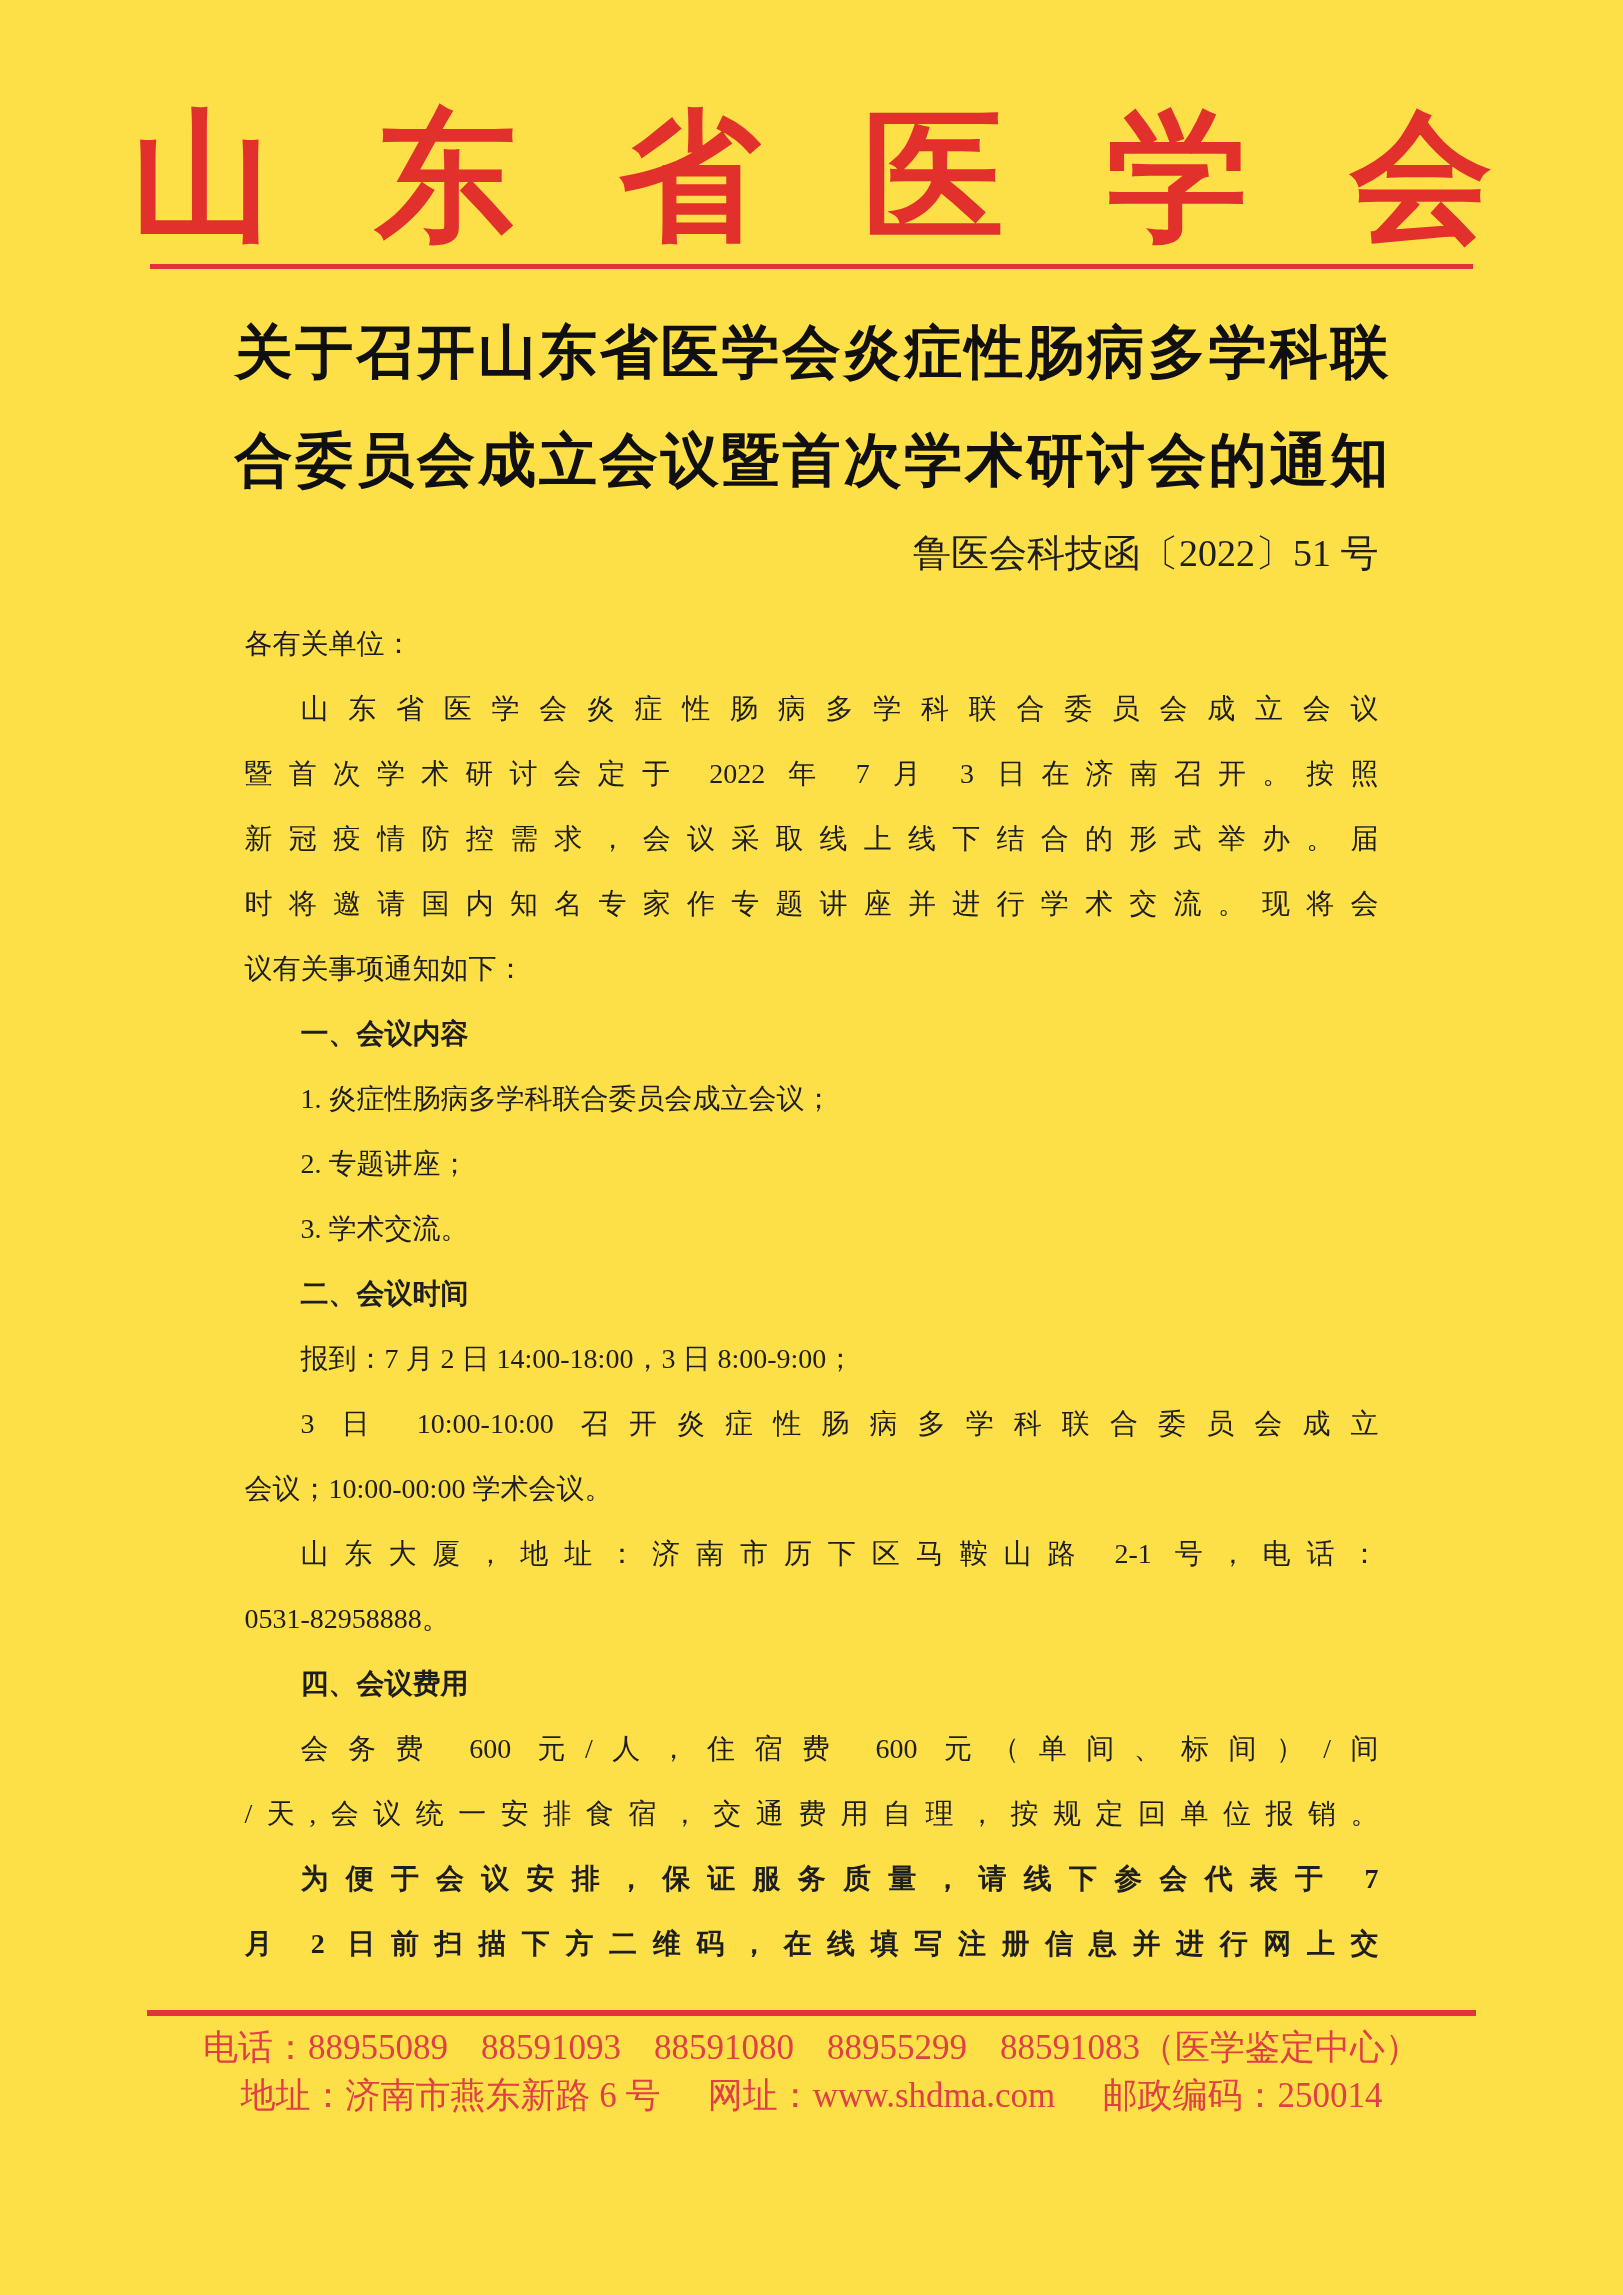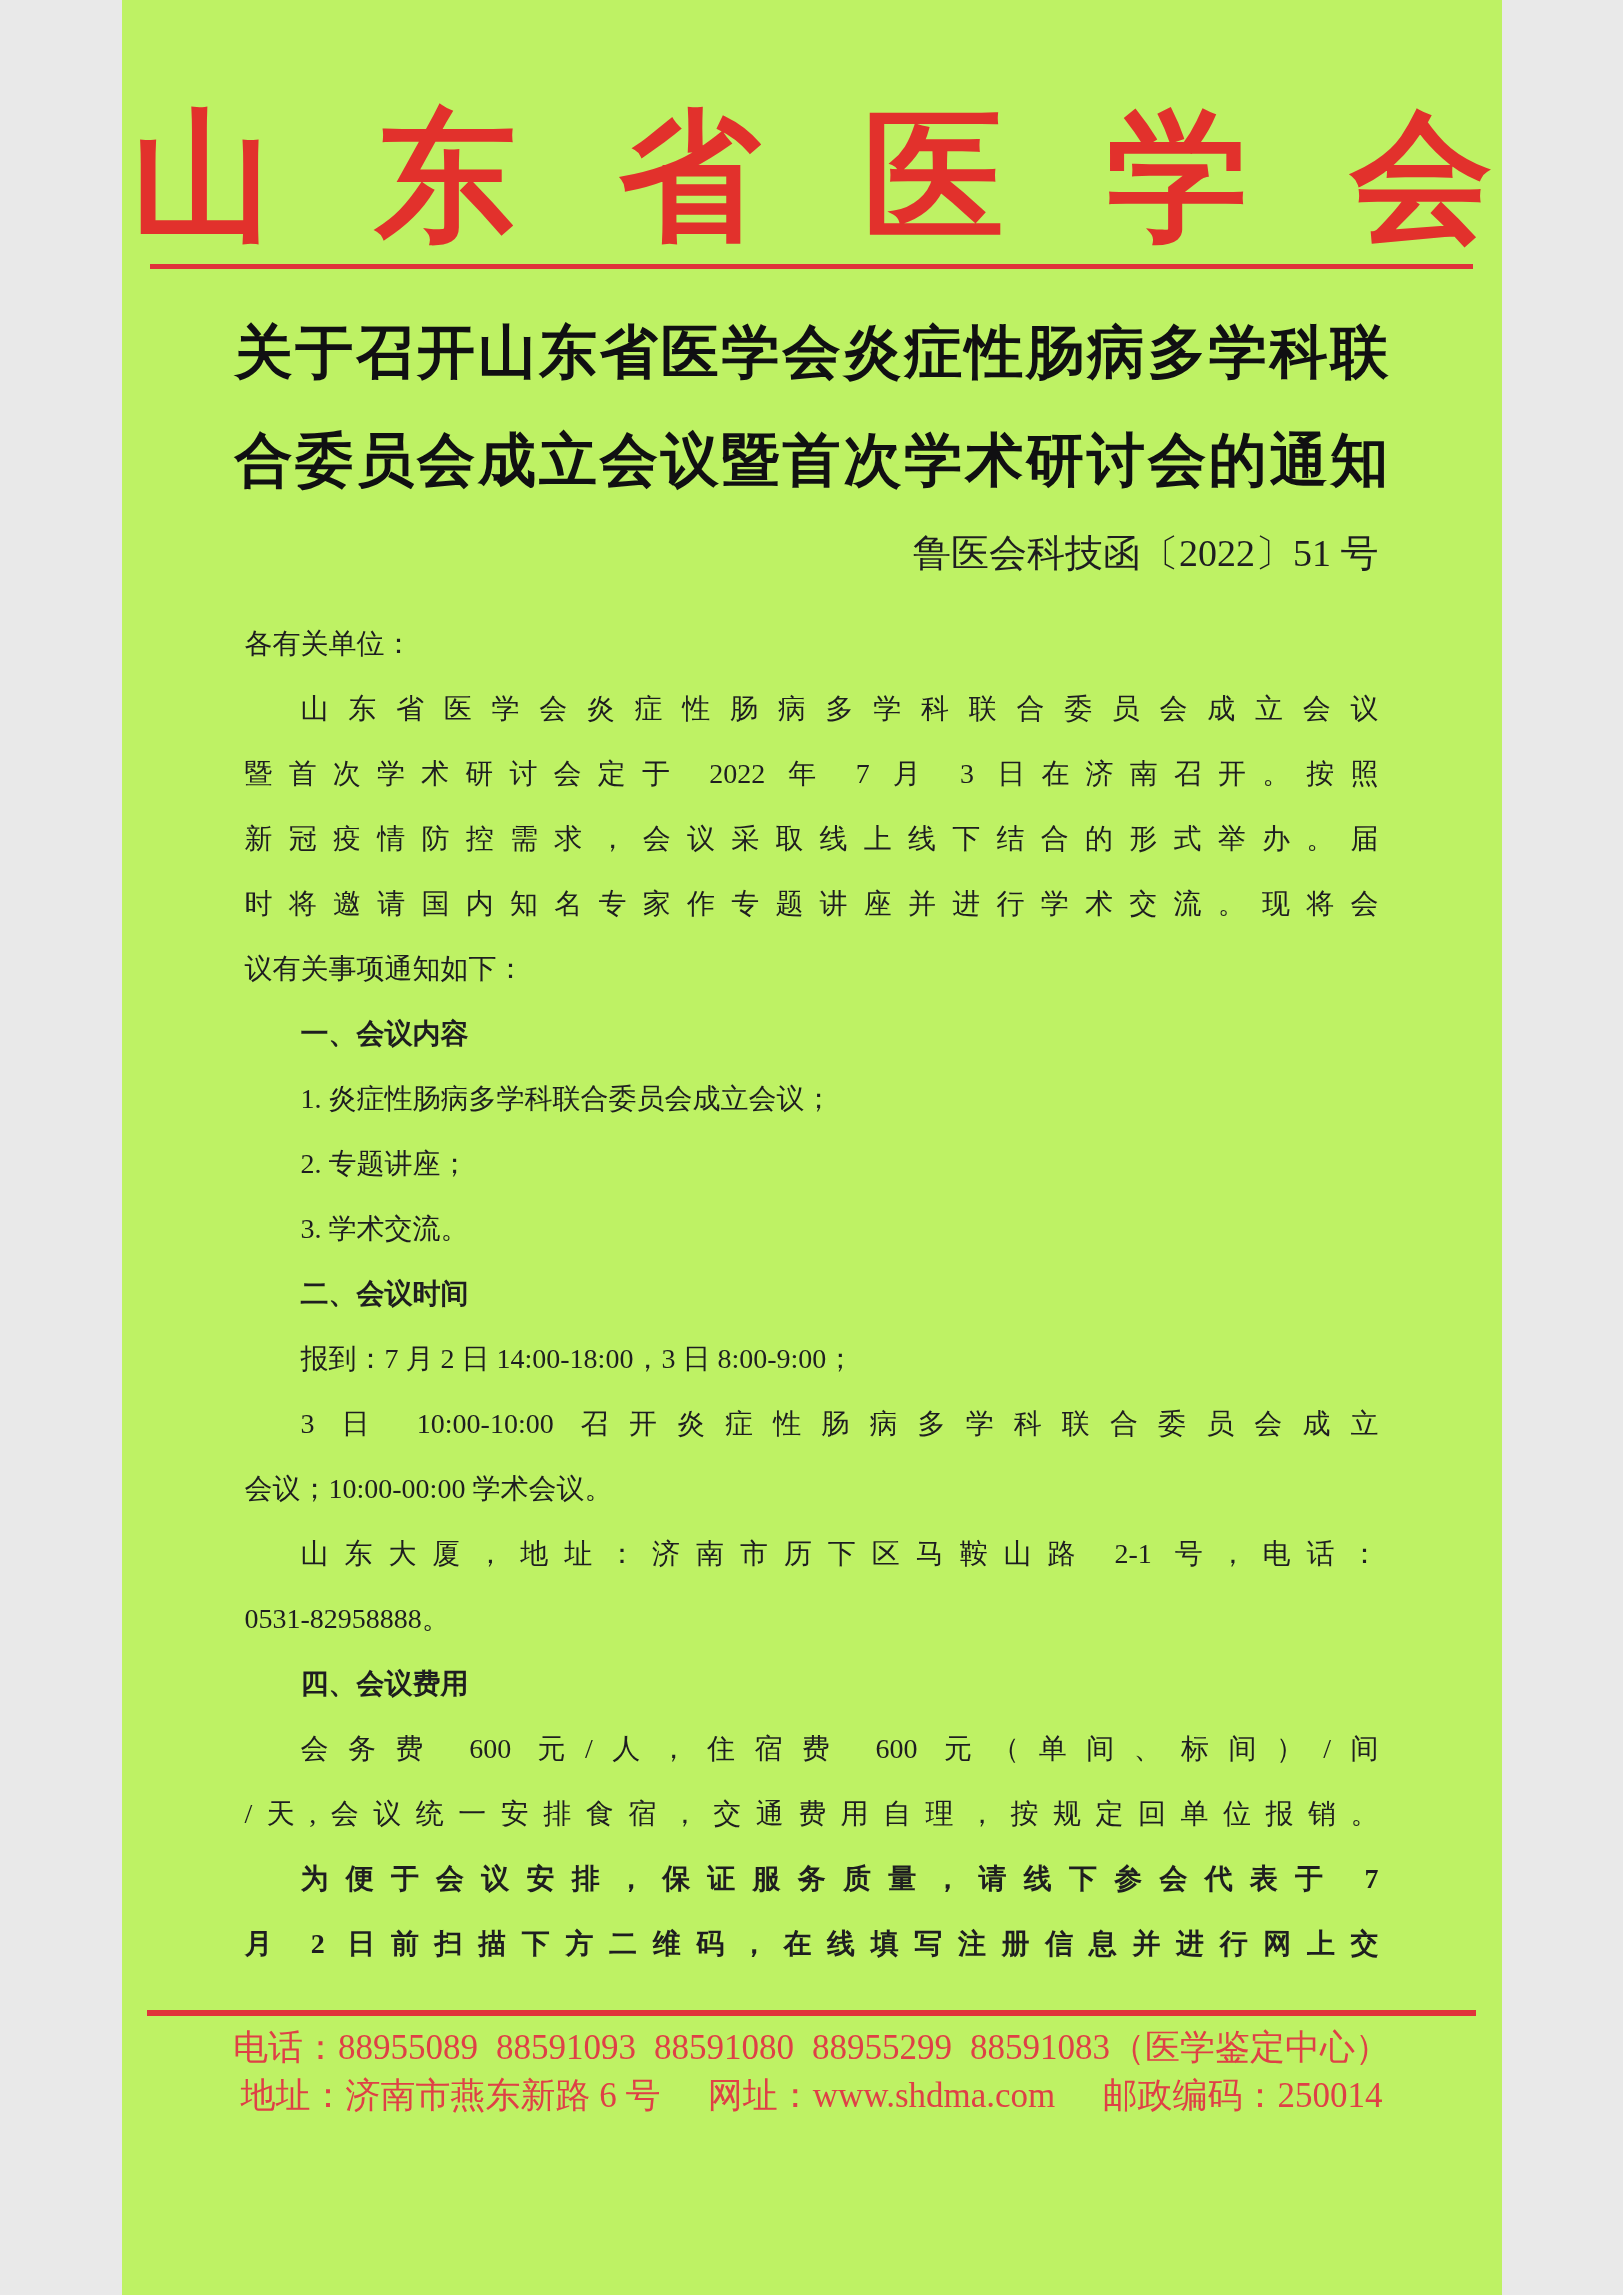--- a/index.html
+++ b/index.html
@@ -1,21 +1,21 @@
 <!DOCTYPE html>
 <html style="font-size:10.5px"><head>
 <meta charset="utf-8">
 <style>
   html, body { margin:0; padding:0; }
   body { background:#e9e9e9; }
   .page {
     position:relative;
-    width:1380px; height:2295px;
+    width:1623px; height:2295px;
     margin:0 auto;
-    background:#bef264;
+    background:#fde047;
     font-family:"Liberation Serif","DejaVu Serif",serif;
     color:#1e1e20;
     overflow:hidden;
   }
   
   .org-name { padding-top:97px; text-align:center; }
   .org-name .inner {
     display:inline-block;
     font-size:141px; line-height:160px;
     font-weight:bold; color:#e2312c;
@@ -44,21 +44,21 @@
   .line { min-height:65px; }
   .ind { text-indent:2em; }
   .just { text-align:justify; text-align-last:justify; }
   .hd {
     font-weight:bold;
     font-family:Liberation Sans, sans-serif;
   }
   .bold-body { font-weight:bold; }
   
   .footer-row1 {
-    display:flex; justify-content:center; gap:18px;
+    display:flex; justify-content:center; gap:33px;
     margin-top:9.2px;
     font-size:35px; line-height:46px;
     color:#df4046; white-space:nowrap;
   }
   .footer-row2 {
     width:1142px; margin:1.3px auto 0;
     display:flex; justify-content:space-between;
     font-size:35px; line-height:46px;
     color:#df4046; white-space:nowrap;
   }

